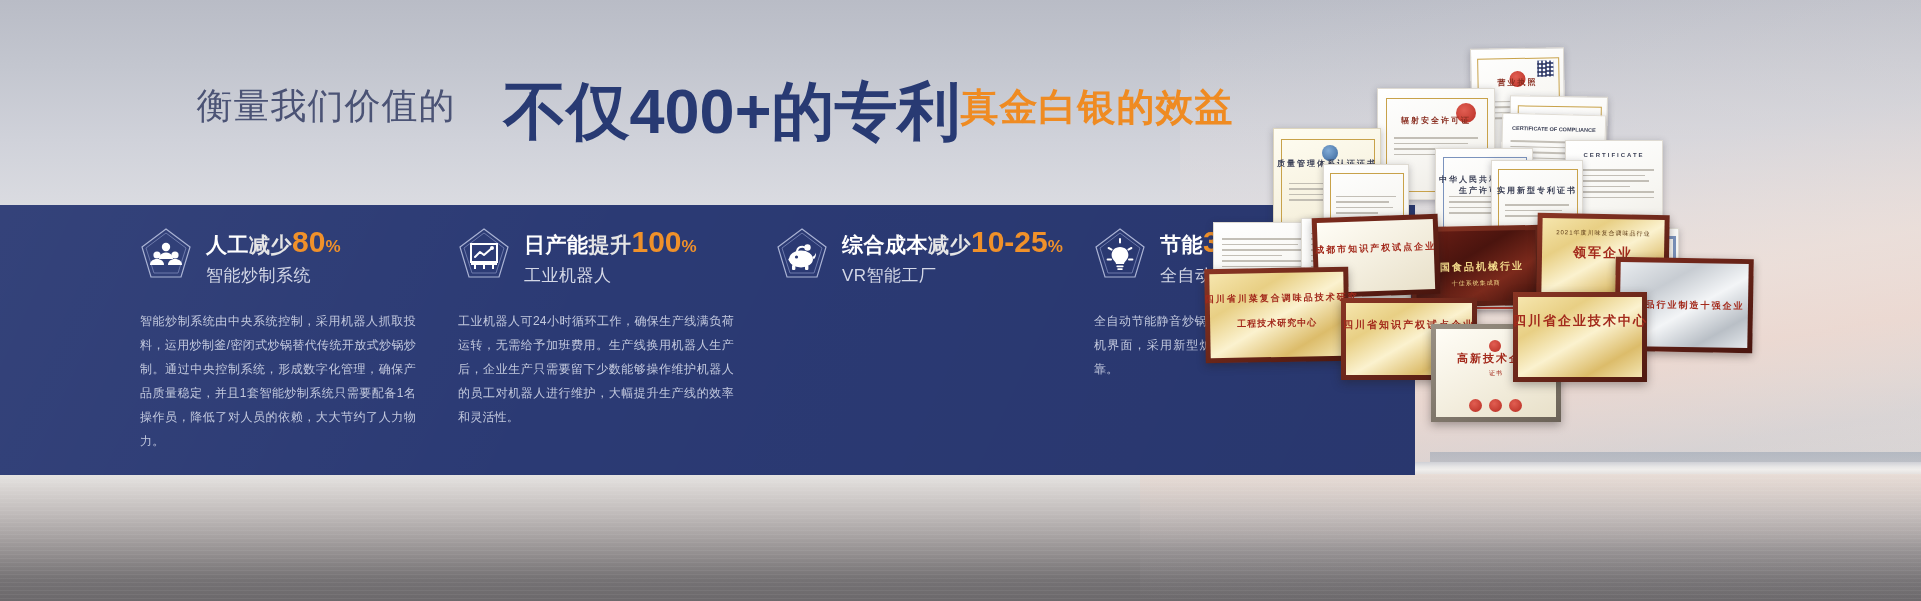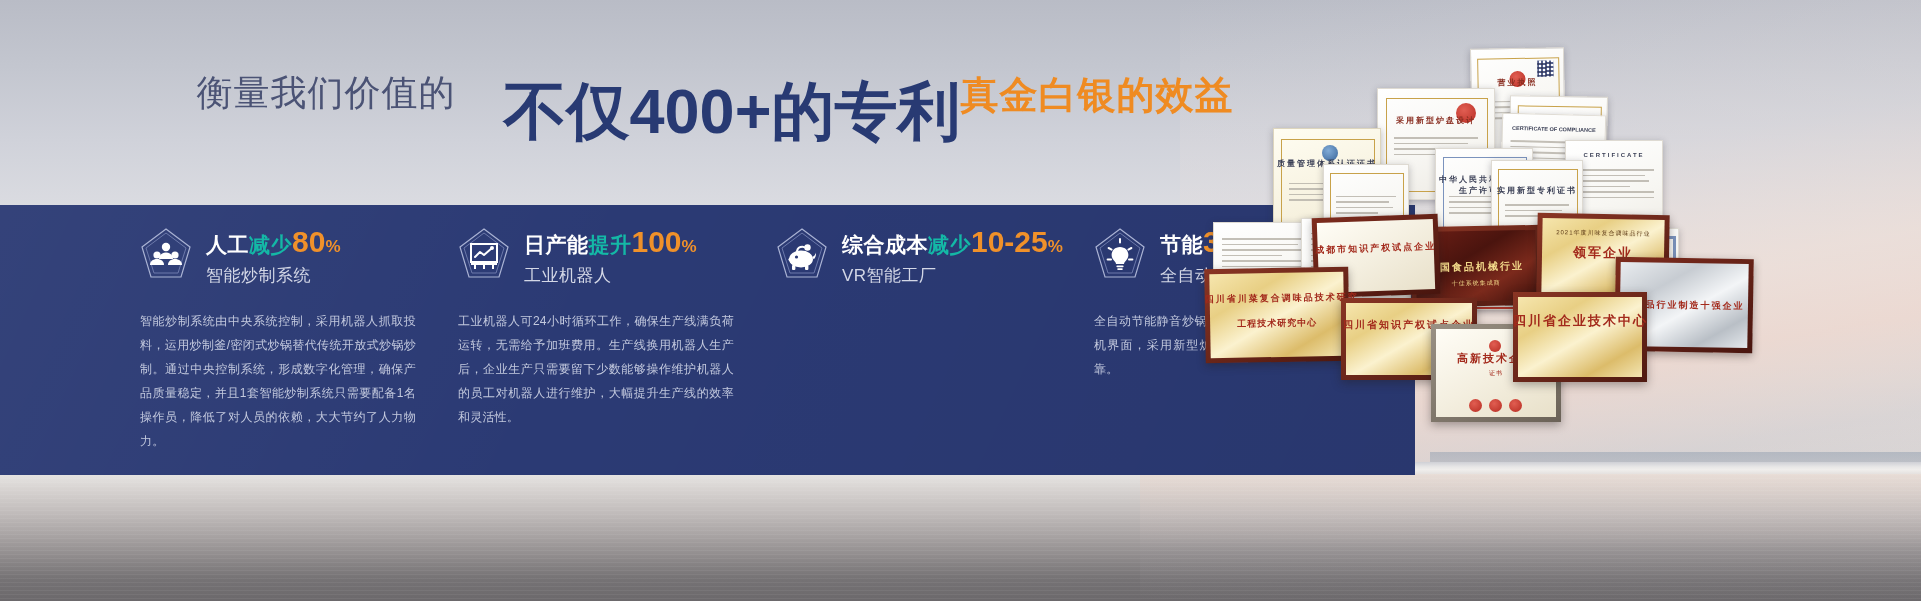--- a/index.html
+++ b/index.html
@@ -36,21 +36,21 @@
     background:repeating-linear-gradient(180deg, rgba(255,255,255,.055) 0px, rgba(255,255,255,.055) 1px, rgba(0,0,0,0) 1px, rgba(0,0,0,0) 4px);
   }
   .bg-water{
     position:absolute;left:1430px;top:452px;width:491px;height:60px;
     background:linear-gradient(180deg, rgba(150,162,178,.55) 0%, rgba(175,182,192,.35) 45%, rgba(190,190,192,0) 100%);
   }
 
   
   .headline{
     position:absolute;left:0;top:78px;width:1430px;height:62px;
-    display:flex;align-items:flex-start;justify-content:center;
+    display:flex;align-items:center;justify-content:center;
     white-space:nowrap;line-height:1;
   }
   .hl-sm{
     font-size:36px;color:#4b5375;letter-spacing:1px;
     position:relative;top:-3px;font-weight:400;
   }
   .hl-big{
     font-size:63px;font-weight:bold;color:#283a73;letter-spacing:0px;
     position:relative;top:2px;margin-left:48px;
   }
@@ -80,21 +80,21 @@
   .col{width:318px;box-sizing:border-box;padding-right:42px;position:relative;}
 
   .col-head{display:flex;align-items:flex-start;height:86px;padding-top:20px;box-sizing:border-box;}
 
   .hexwrap{width:52px;height:56px;flex:0 0 52px;margin-right:14px;position:relative;top:2px;}
   .hexwrap svg{display:block;}
 
   .head-text{padding-top:2px;}
   .stat{white-space:nowrap;line-height:1;margin-bottom:10px;}
   .stat-label{font-size:21px;font-weight:bold;color:#ffffff;letter-spacing:.5px;}
-  .stat-verb{font-size:21px;font-weight:bold;color:#14b8a6;letter-spacing:.5px;}
+  .stat-verb{font-size:21px;font-weight:bold;color:#e5e5e5;letter-spacing:.5px;}
   .stat-num{font-size:30px;font-weight:bold;color:#f0912a;letter-spacing:0;}
   .stat-pct{font-size:17px;font-weight:bold;color:#f0912a;}
   .sub{font-size:17px;color:#d3d7e6;letter-spacing:.5px;line-height:1;}
 
   .body-text{
     margin-top:18px;font-size:12px;line-height:2.0;color:#c3c9de;
     letter-spacing:.2px;text-align:justify;
   }
 
   
@@ -313,21 +313,21 @@
           <i></i>
           <i></i>
           <i></i>
           <i></i>
         </div>
     </div>
 
     <div class="cert paper" style="left:172px;top:48px;width:118px;height:112px;">
       <div class="cert-inner"></div>
       <div class="seal" style="left:78px;top:14px;width:20px;height:20px;"></div>
-      <div class="cert-title">采用新型炉盘设计</div>
+      <div class="cert-title">辐射安全许可证</div>
       <div class="cert-lines">
           <i></i>
           <i></i>
           <i></i>
           <i></i>
         </div>
     </div>
 
     <div class="cert paper" style="left:296px;top:74px;width:104px;height:96px;transform:rotate(1.5deg);">
       <div class="cert-title dark" style="top:12%;font-size:5.5px;letter-spacing:0">CERTIFICATE OF COMPLIANCE</div>

